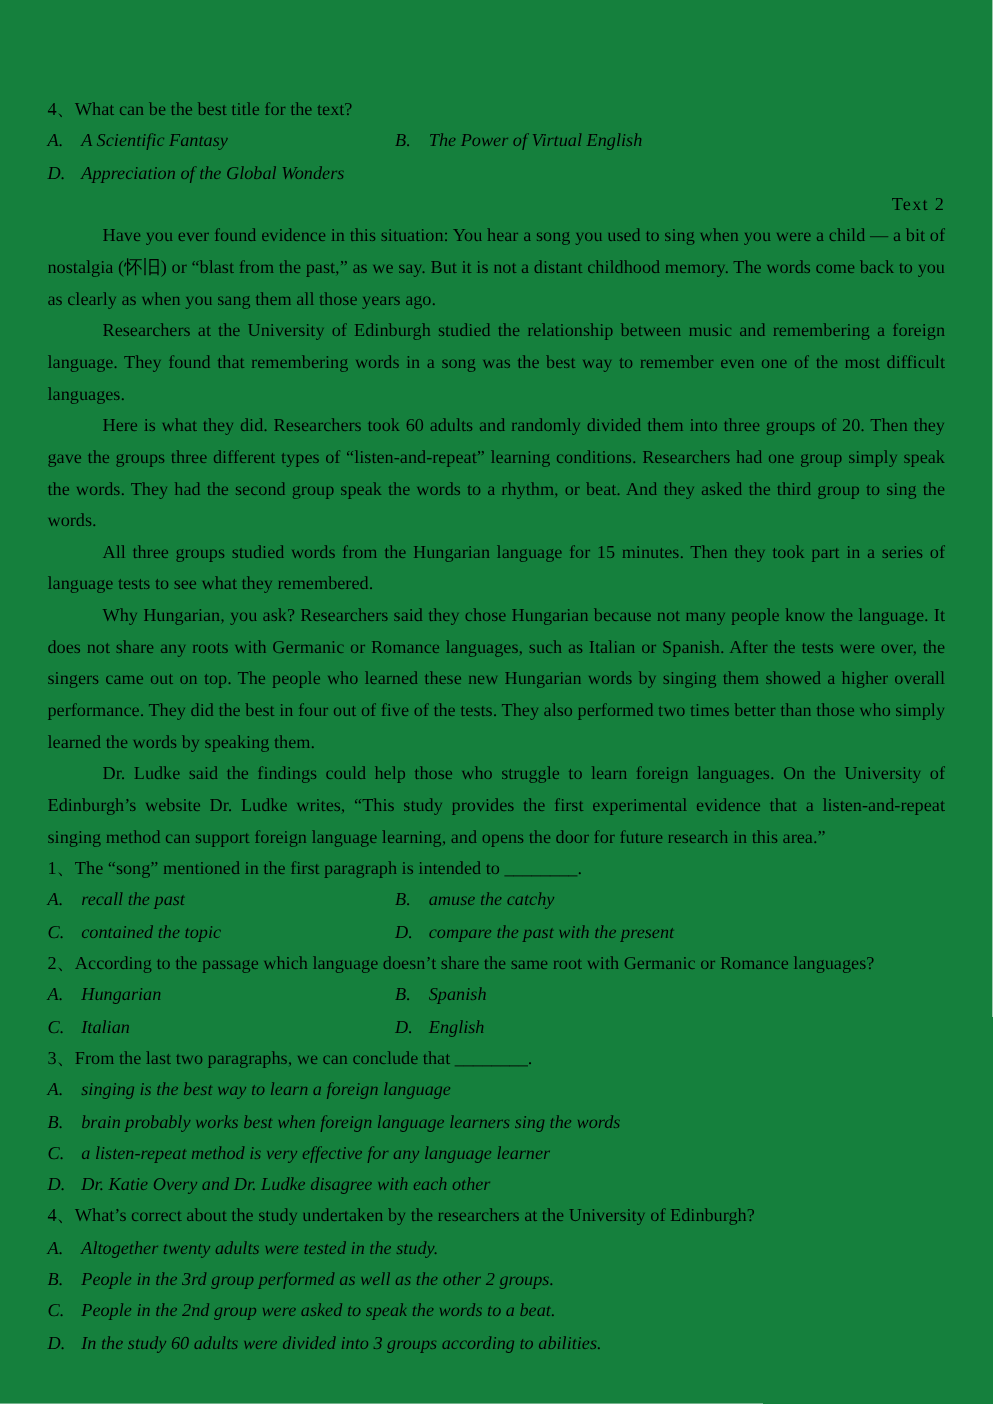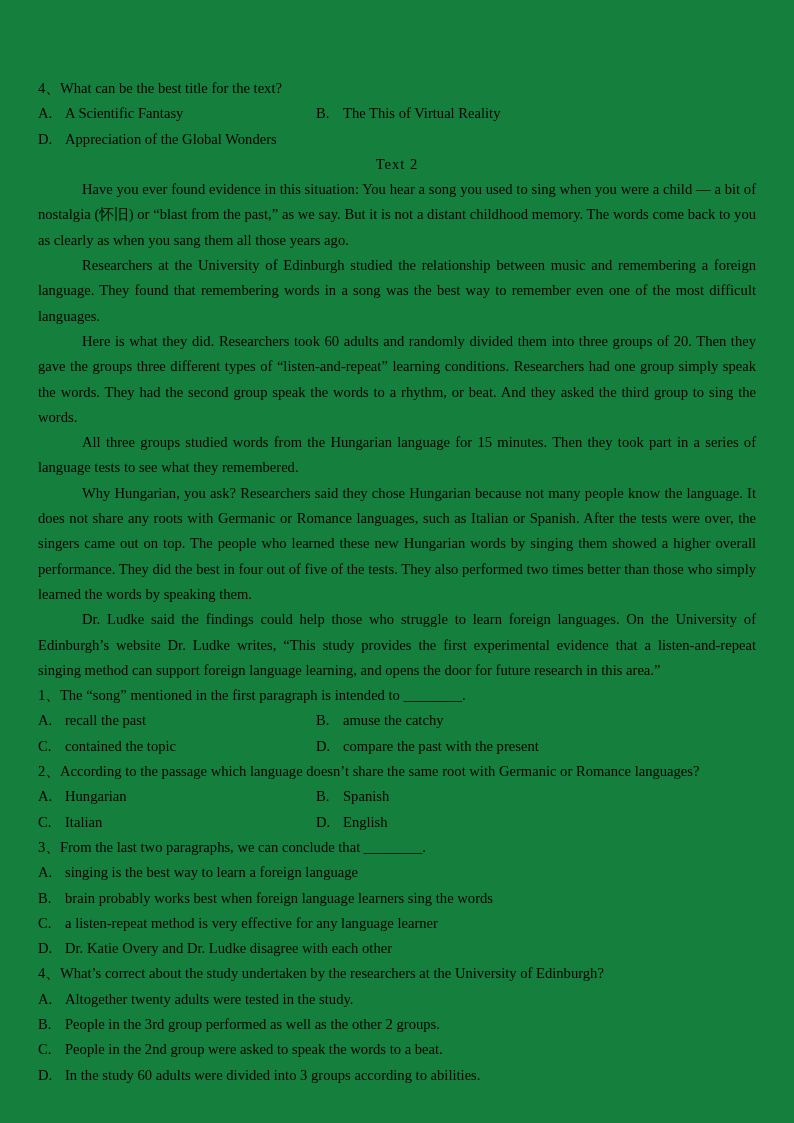--- a/index.html
+++ b/index.html
@@ -12,46 +12,46 @@
     padding: 76px 38px 0 38px;
     font-family: "Liberation Serif", "DejaVu Serif", serif;
     font-size: 14.6px;
     line-height: 25.3px;
     color: #000000;
     overflow: hidden;
   }
   .line { min-height: 25.3px; }
   .stem { text-align: left; }
   .opt-grid { display: grid; grid-template-columns: 278px 1fr; }
-  .opt { min-height: 25.3px; }
+  .opt { min-height: 25.3px; font-style: italic; }
   .opt-key { display: inline-block; width: 27px; }
   .para { margin: 0; text-align: justify; text-indent: 44px; }
   .heading {
-    text-align: center;
+    text-align: right;
     margin: 0;
     font-weight: 400;
     font-size: 14.6px;
     letter-spacing: 1px;
     min-height: 25.3px;
   }
   .q-block { margin: 0; }
 </style>
 </head>
 <body>
 
 <div class="page">
 
   <section class="q-block">
     <div class="line stem">4、What can be the best title for the text?</div>
     <div class="opt-grid">
       <div class="opt">
         <span class="opt-key">A.</span><span class="opt-text">A Scientific Fantasy</span>
       </div>
       <div class="opt">
-        <span class="opt-key">B.</span><span class="opt-text">The This of Virtual Reality</span>
+        <span class="opt-key">B.</span><span class="opt-text">The Power of Virtual English</span>
       </div>
       <div class="opt">
         <span class="opt-key">D.</span><span class="opt-text">Appreciation of the Global Wonders</span>
       </div>
     </div>
   </section>
 
   <h2 class="heading">Text 2</h2>
   <p class="para">Have you ever found evidence in this situation: You hear a song you used to sing when you were a child — a bit of nostalgia (怀旧) or “blast from the past,” as we say. But it is not a distant childhood memory. The words come back to you as clearly as when you sang them all those years ago.</p>
   <p class="para">Researchers at the University of Edinburgh studied the relationship between music and remembering a foreign language. They found that remembering words in a song was the best way to remember even one of the most difficult languages.</p>

